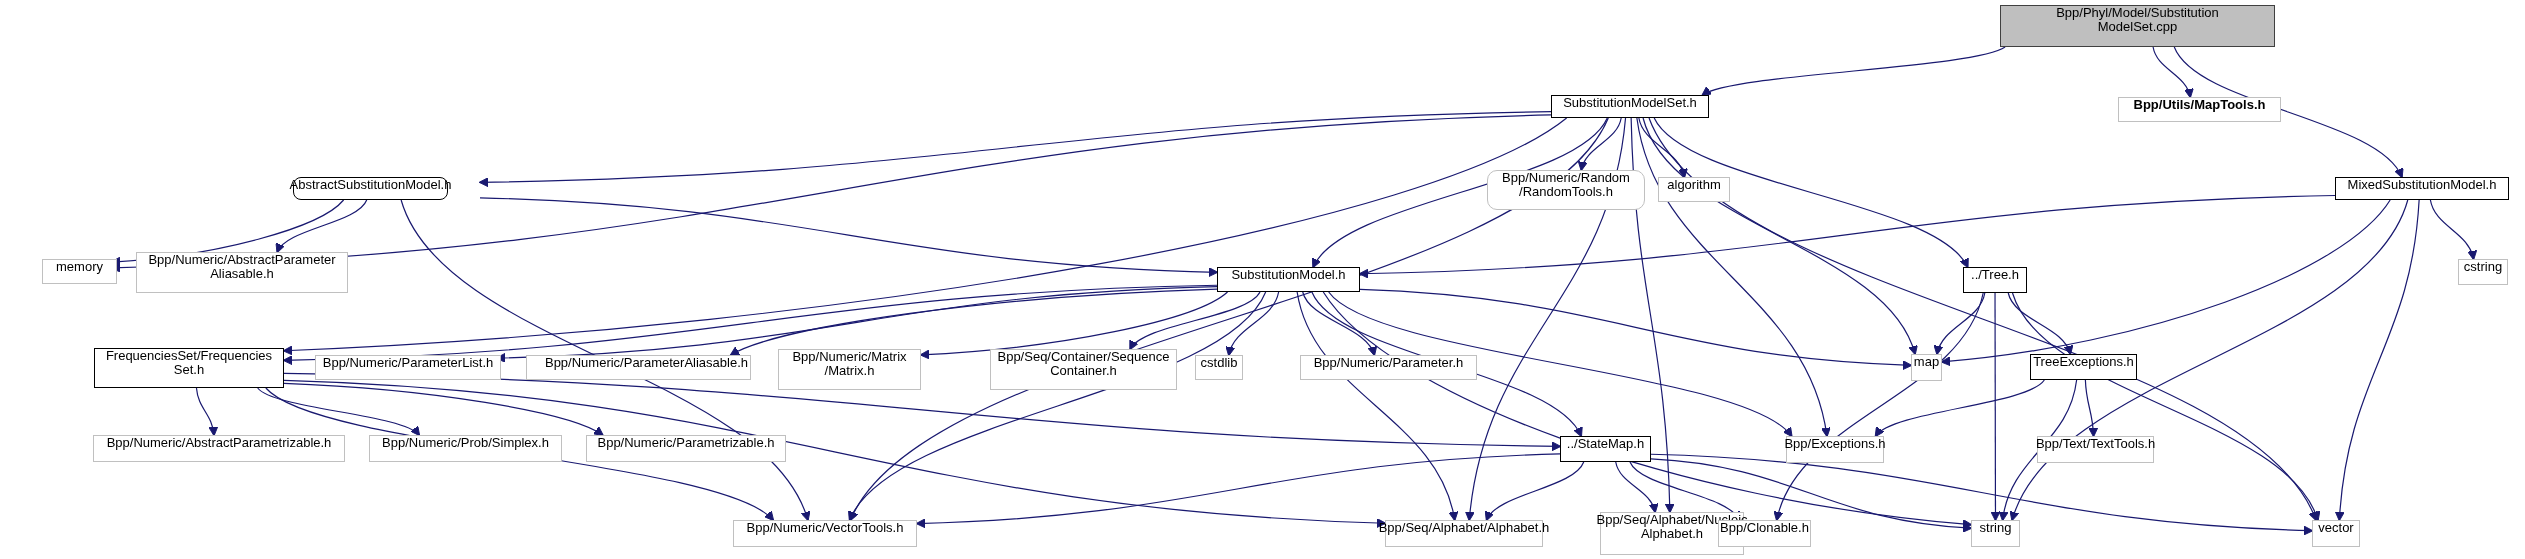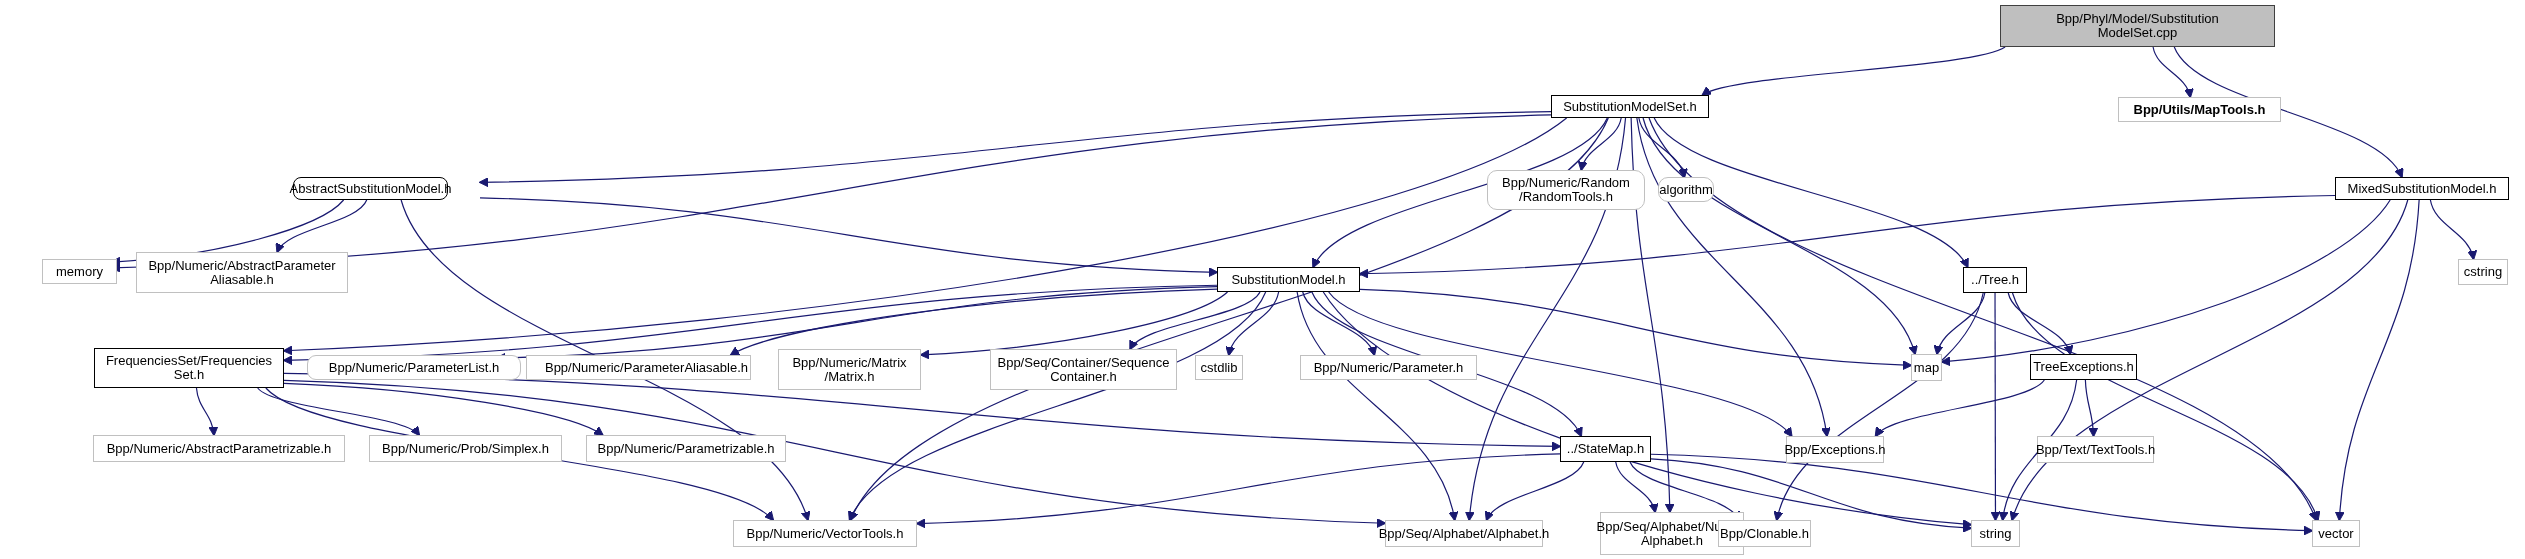--- a/index.html
+++ b/index.html
@@ -1,20 +1,20 @@
 <!DOCTYPE html>
 <html><head>
 <meta charset="utf-8">
 <style>
   html, body { margin: 0; padding: 0; background: #ffffff; }
   body { width: 2525px; height: 559px; position: relative; overflow: hidden;
          font-family: "Liberation Sans", "DejaVu Sans", sans-serif; }
   #graph { position: absolute; left: 0; top: 0; width: 2525px; height: 559px; }
   .node { position: absolute; box-sizing: border-box; background: #fff;
-          display: flex; align-items: center; justify-content: center;
+          display: flex; align-items: flex-start; justify-content: center;
           text-align: center; font-size: 13px; line-height: 14px; color: #000;
           white-space: pre-line; cursor: pointer; }
   .node.local { border: 1.5px solid #000; }
   .node.external { border: 1.5px solid #c0c0c0; }
   .node.root { border: 1.5px solid #404040; background: #bfbfbf; cursor: default; }
   .edge { fill: none; stroke: #191970; stroke-width: 1.2; }
   .arrowhead { fill: #191970; stroke: #191970; }
 </style>
 </head>
 <body>
@@ -89,30 +89,30 @@
 
 <div id="nodes">
     <div class="node root" style="left: 2000px; top: 5px; width: 275px; height: 42px;"><span>Bpp/Phyl/Model/Substitution
 ModelSet.cpp</span></div>
     <div class="node local" style="left: 1551px; top: 95px; width: 158px; height: 23px;"><span>SubstitutionModelSet.h</span></div>
     <div class="node external" style="left: 2118px; top: 97px; width: 163px; height: 25px; font-weight: bold;"><span>Bpp/Utils/MapTools.h</span></div>
     <div class="node local" style="left: 2335px; top: 177px; width: 174px; height: 23px;"><span>MixedSubstitutionModel.h</span></div>
     <div class="node local" style="left: 293px; top: 177px; width: 155px; height: 23px; border-radius: 8px;"><span>AbstractSubstitutionModel.h</span></div>
     <div class="node external" style="left: 1487px; top: 170px; width: 158px; height: 40px; border-radius: 10px;"><span>Bpp/Numeric/Random
 /RandomTools.h</span></div>
-    <div class="node external" style="left: 1658px; top: 177px; width: 56px; height: 25px; border-radius: 10px;"><span>algorithm</span></div>
+    <div class="node external" style="left: 1658px; top: 177px; width: 72px; height: 25px;"><span>algorithm</span></div>
     <div class="node external" style="left: 42px; top: 259px; width: 75px; height: 25px;"><span>memory</span></div>
     <div class="node external" style="left: 136px; top: 252px; width: 212px; height: 41px;"><span>Bpp/Numeric/AbstractParameter
 Aliasable.h</span></div>
     <div class="node local" style="left: 1217px; top: 267px; width: 143px; height: 25px;"><span>SubstitutionModel.h</span></div>
     <div class="node local" style="left: 1963px; top: 267px; width: 64px; height: 26px;"><span>../Tree.h</span></div>
     <div class="node external" style="left: 2458px; top: 259px; width: 50px; height: 26px;"><span>cstring</span></div>
     <div class="node local" style="left: 94px; top: 348px; width: 190px; height: 40px;"><span>FrequenciesSet/Frequencies
 Set.h</span></div>
-    <div class="node external" style="left: 307px; top: 355px; width: 214px; height: 25px; border-radius: 9px;"><span>Bpp/Numeric/ParameterList.h</span></div>
+    <div class="node external" style="left: 315px; top: 355px; width: 186px; height: 25px;"><span>Bpp/Numeric/ParameterList.h</span></div>
     <div class="node external" style="left: 526px; top: 355px; width: 225px; height: 25px; padding-left: 16px;"><span>Bpp/Numeric/ParameterAliasable.h</span></div>
     <div class="node external" style="left: 778px; top: 349px; width: 143px; height: 41px;"><span>Bpp/Numeric/Matrix
 /Matrix.h</span></div>
     <div class="node external" style="left: 990px; top: 349px; width: 187px; height: 41px;"><span>Bpp/Seq/Container/Sequence
 Container.h</span></div>
     <div class="node external" style="left: 1195px; top: 355px; width: 48px; height: 25px;"><span>cstdlib</span></div>
     <div class="node external" style="left: 1300px; top: 355px; width: 177px; height: 25px;"><span>Bpp/Numeric/Parameter.h</span></div>
     <div class="node external" style="left: 1911px; top: 354px; width: 31px; height: 27px;"><span>map</span></div>
     <div class="node local" style="left: 2030px; top: 354px; width: 107px; height: 26px;"><span>TreeExceptions.h</span></div>
     <div class="node external" style="left: 93px; top: 435px; width: 252px; height: 27px;"><span>Bpp/Numeric/AbstractParametrizable.h</span></div>

